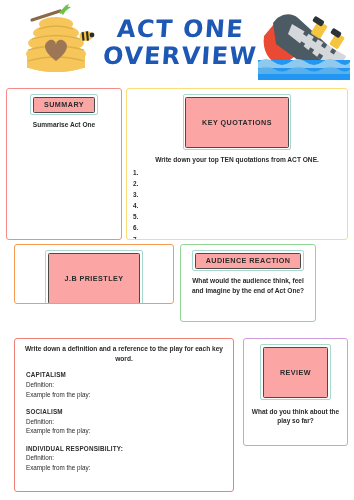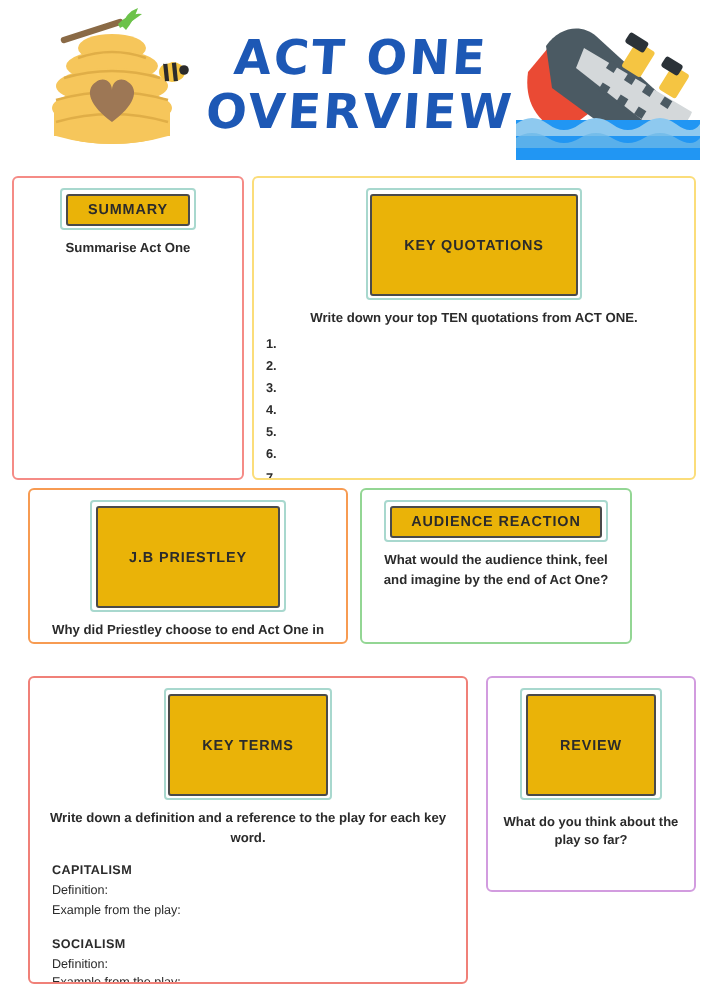--- a/index.html
+++ b/index.html
@@ -78,21 +78,21 @@
     box-sizing: border-box;
     border: 1.4px solid #a8d8ce;
     padding: 1.5px;
     border-radius: 2px;
     background: #fff;
   }
   .chip-inner {
     box-sizing: border-box;
     border: 1.3px solid #4a4a4a;
     border-radius: 1.5px;
-    background: #eab308;
+    background: #fca5a5;
     padding: 2.5px 10px;
     font-size: 7.2px;
     font-weight: bold;
     letter-spacing: 0.45px;
     color: #2b2b2b;
     text-align: center;
     white-space: nowrap;
   }
   .chip-inner.wide { padding: 20px 16px; text-align: center; }
 
@@ -246,46 +246,41 @@
     <li>4.</li>
     <li>5.</li>
     <li>6.</li>
     <li>7.</li>
     <li>8.</li>
     <li>9.</li>
     <li>10.</li>
   </ul>
 </div>
 
-<div class="panel orange" style="left:14px; top:244px; width:160px; height:78px;">
+<div class="panel orange" style="left:14px; top:244px; width:160px; height:60px;">
   <div class="chip-row">
     <div class="chip">
         <div class="chip-inner wide">J.B PRIESTLEY</div>
       </div>
   </div>
   <div class="prompt">Why did Priestley choose to end Act One in this way?</div>
   <div style="height:34px;"></div>
 </div>
 
 <div class="panel green" style="left:180px; top:244px; width:136px; height:78px;">
   <div class="chip-row">
     <div class="chip">
         <div class="chip-inner">AUDIENCE REACTION</div>
       </div>
   </div>
   <div class="prompt">What would the audience think, feel and imagine by the end of Act One?</div>
   <div style="height:34px;"></div>
 </div>
 
 <div class="panel red" style="left:14px; top:338px; width:220px; height:154px;">
-  <div class="chip-row">
-    <div class="chip">
-        <div class="chip-inner wide">KEY TERMS</div>
-      </div>
-  </div>
   <div class="prompt">Write down a definition and a reference to the play for each key word.</div>
   <div class="terms">
     <div class="term-block">
       <div class="t-name">CAPITALISM</div>
       <div class="t-line">Definition:</div>
       <div class="t-line">Example from the play:</div>
     </div>
     <div class="term-block">
       <div class="t-name">SOCIALISM</div>
       <div class="t-line">Definition:</div>

